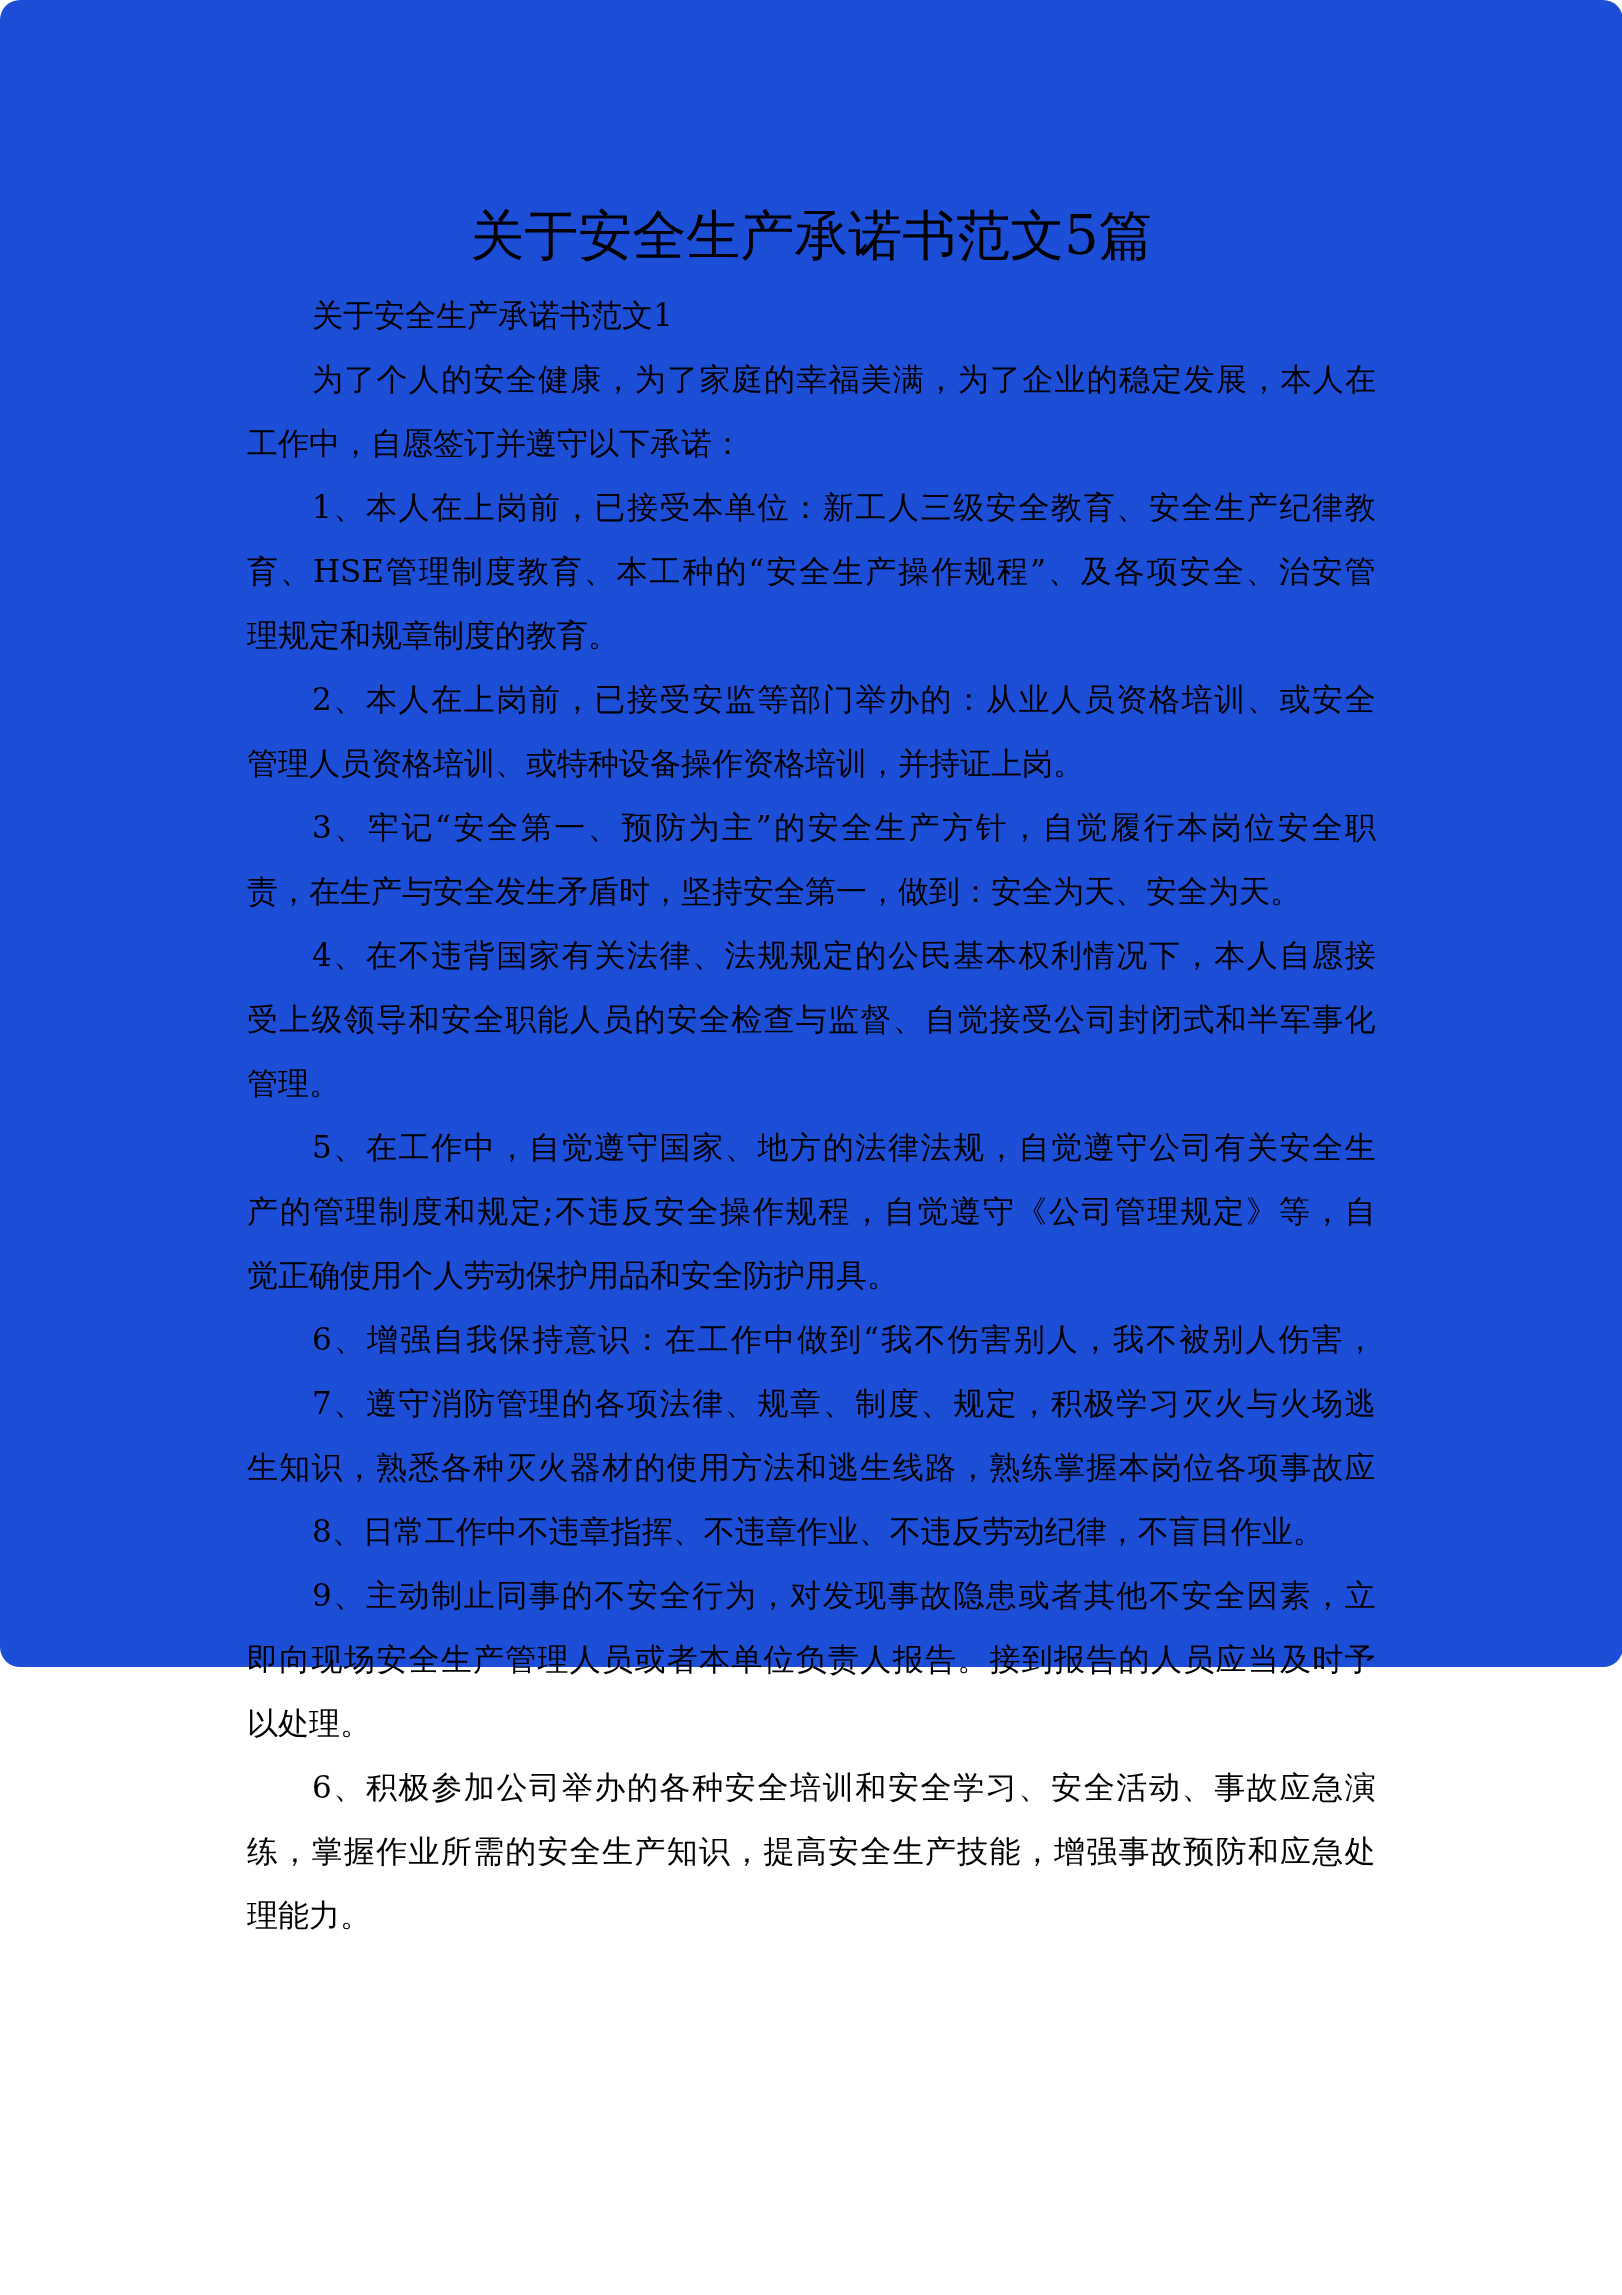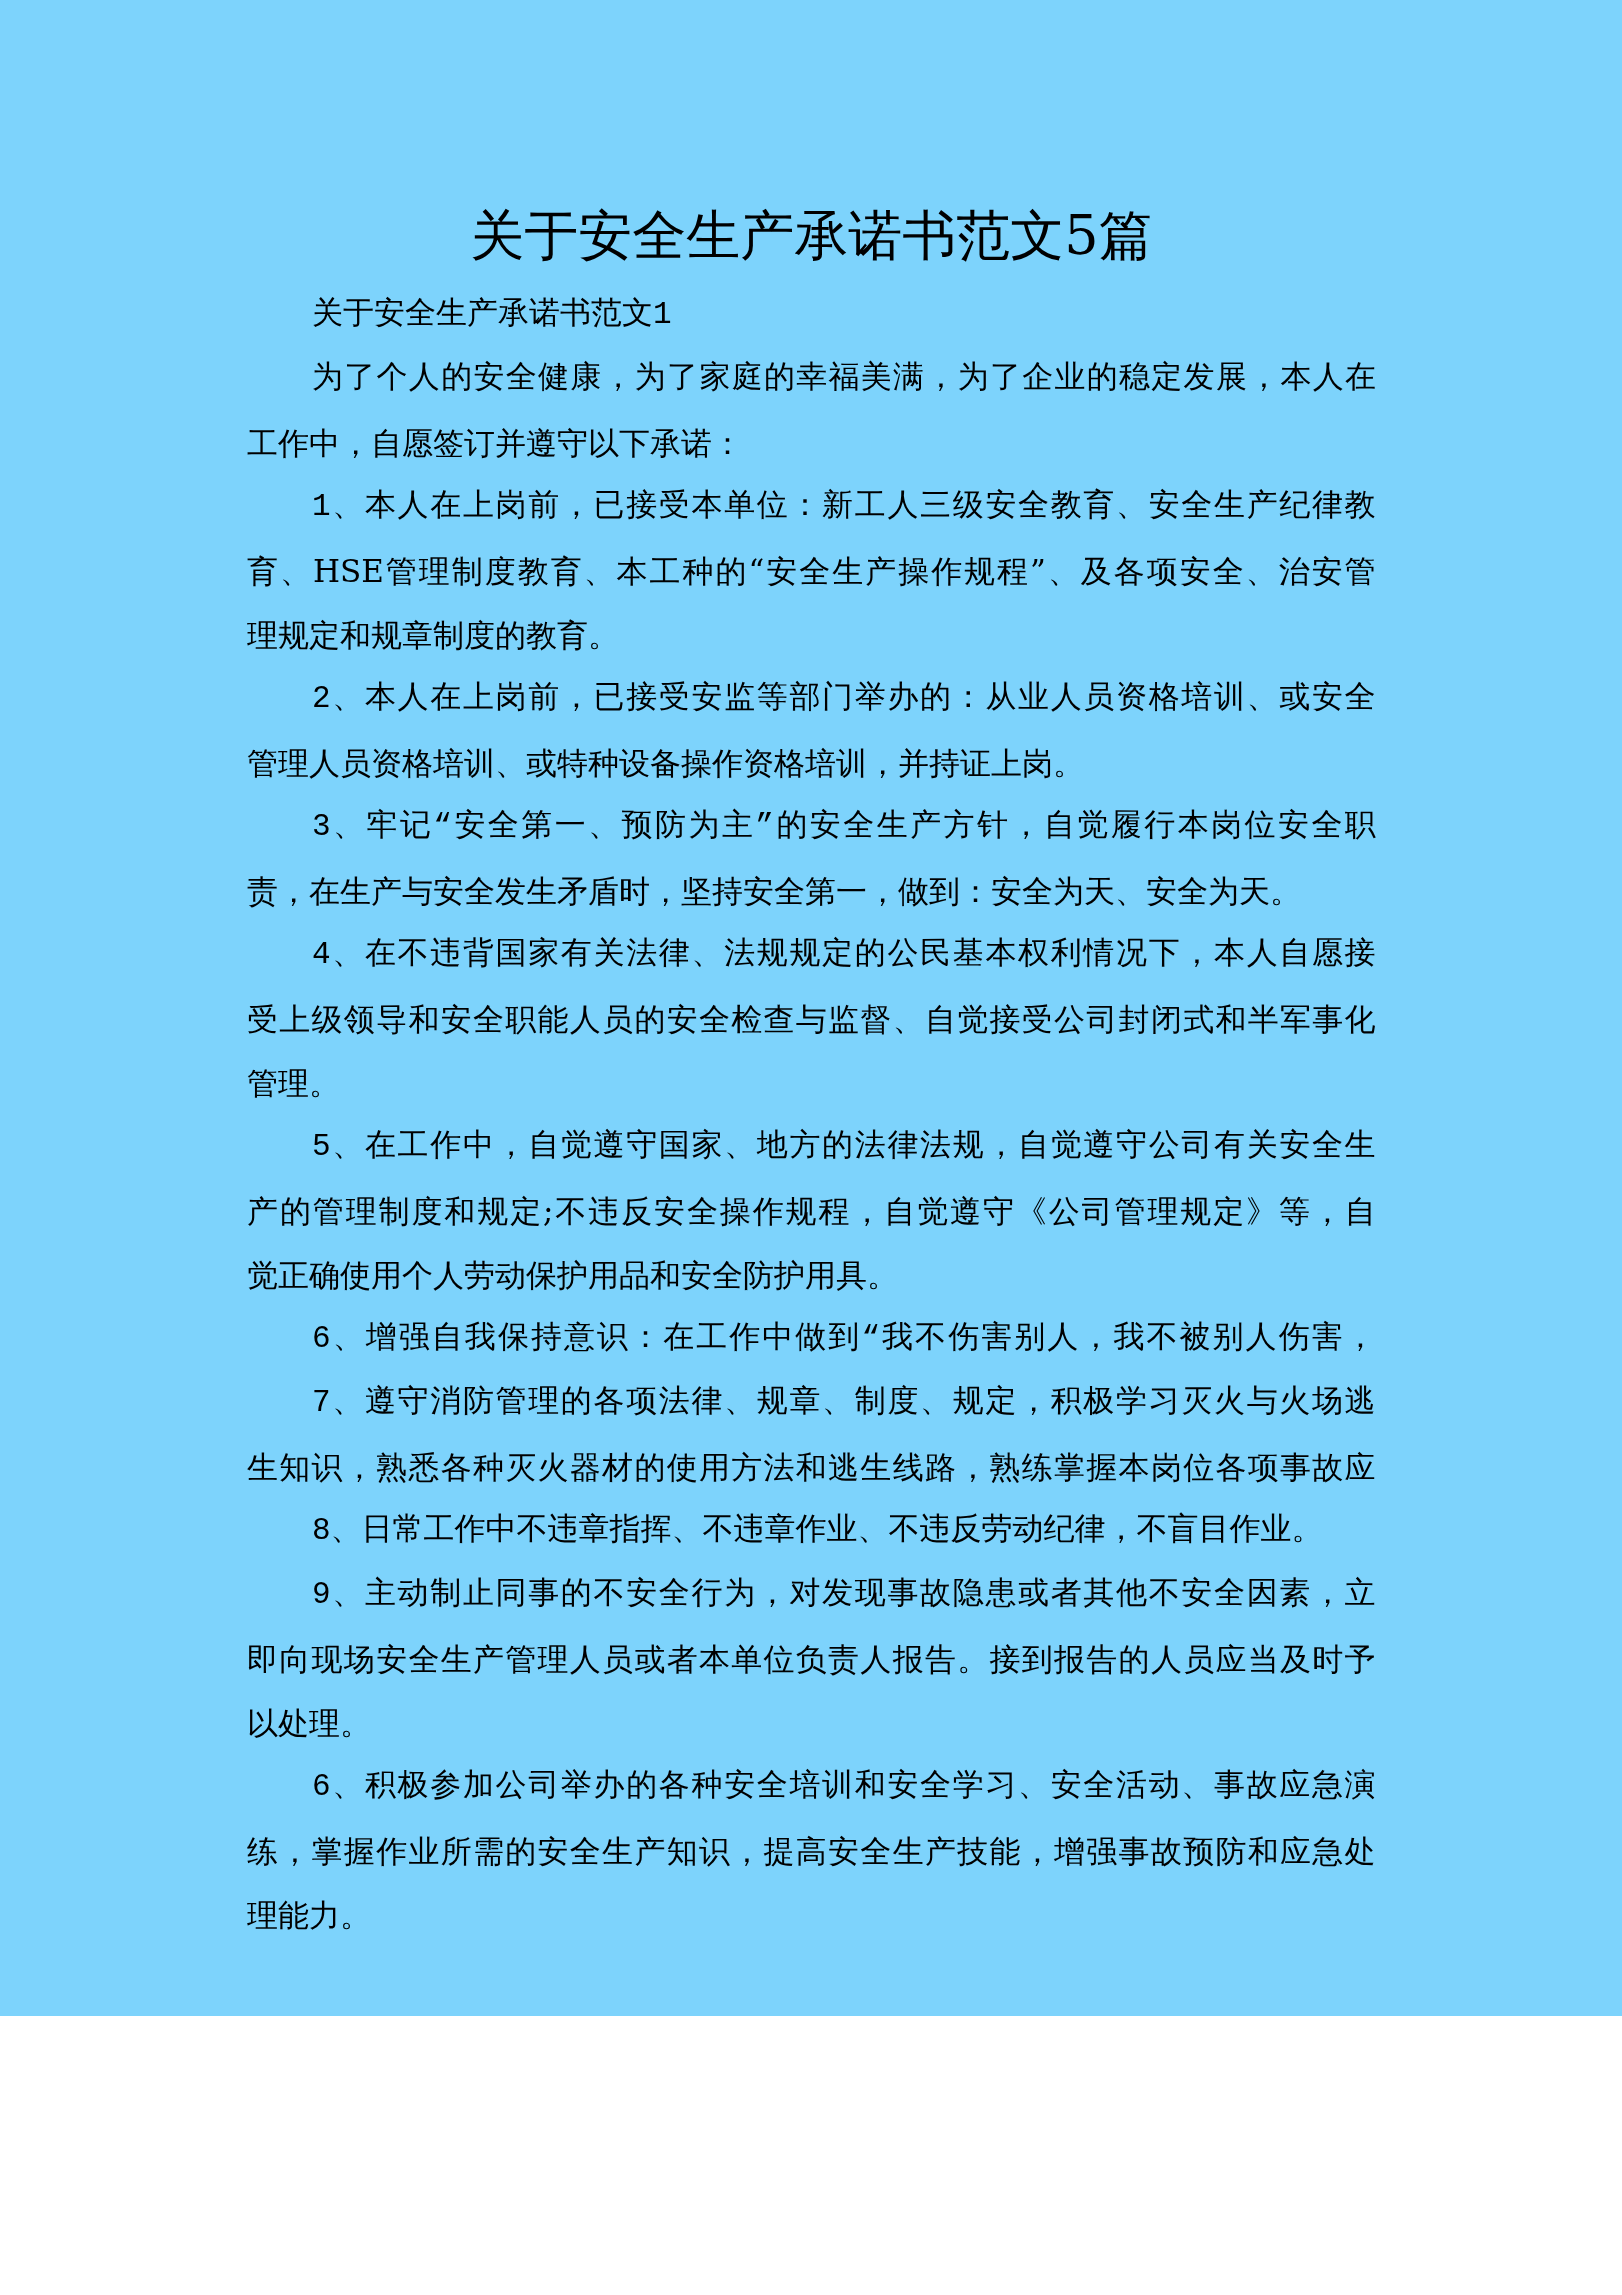--- a/index.html
+++ b/index.html
@@ -1,25 +1,25 @@
 <!DOCTYPE html>
 <html style="font-size:10.5px"><head>
 <meta charset="utf-8">
 <style>
   html, body { margin: 0; padding: 0; background: #ffffff; }
   body { width: 1623px; height: 2295px; position: relative; overflow: hidden;
          font-family: "DejaVu Serif", "Liberation Serif", serif; color: #000000; }
-  .page { position: absolute; left: 0; top: 0; width: 1623px; height: 2016px; background: #7dd3fc; }
+  .page { position: absolute; left: 0; top: 0; width: 1623px; height: 1667px; background: #1d4ed8; border-radius: 20px; }
   .title { position: absolute; left: 0; width: 1623px; top: 196px; height: 79px;
            text-align: center; font-size: 54px; line-height: 79px; letter-spacing: 0px;
            white-space: nowrap; }
   .body { position: absolute; left: 247px; top: 288px; width: 1129px; }
   .line { height: 64px; line-height: 54px; font-size: 31px; white-space: nowrap;
           display: flex; justify-content: space-between; }
-  .line.indent { padding-left: 65px; font-family: Liberation Mono, monospace; }
+  .line.indent { padding-left: 65px; }
   .line.last { justify-content: flex-start; }
   .line span.t { display: block; }
 </style>
 </head>
 <body>
 
 <div class="page">
   <div class="title">关于安全生产承诺书范文5篇</div>
 
   <div class="body" id="body">

